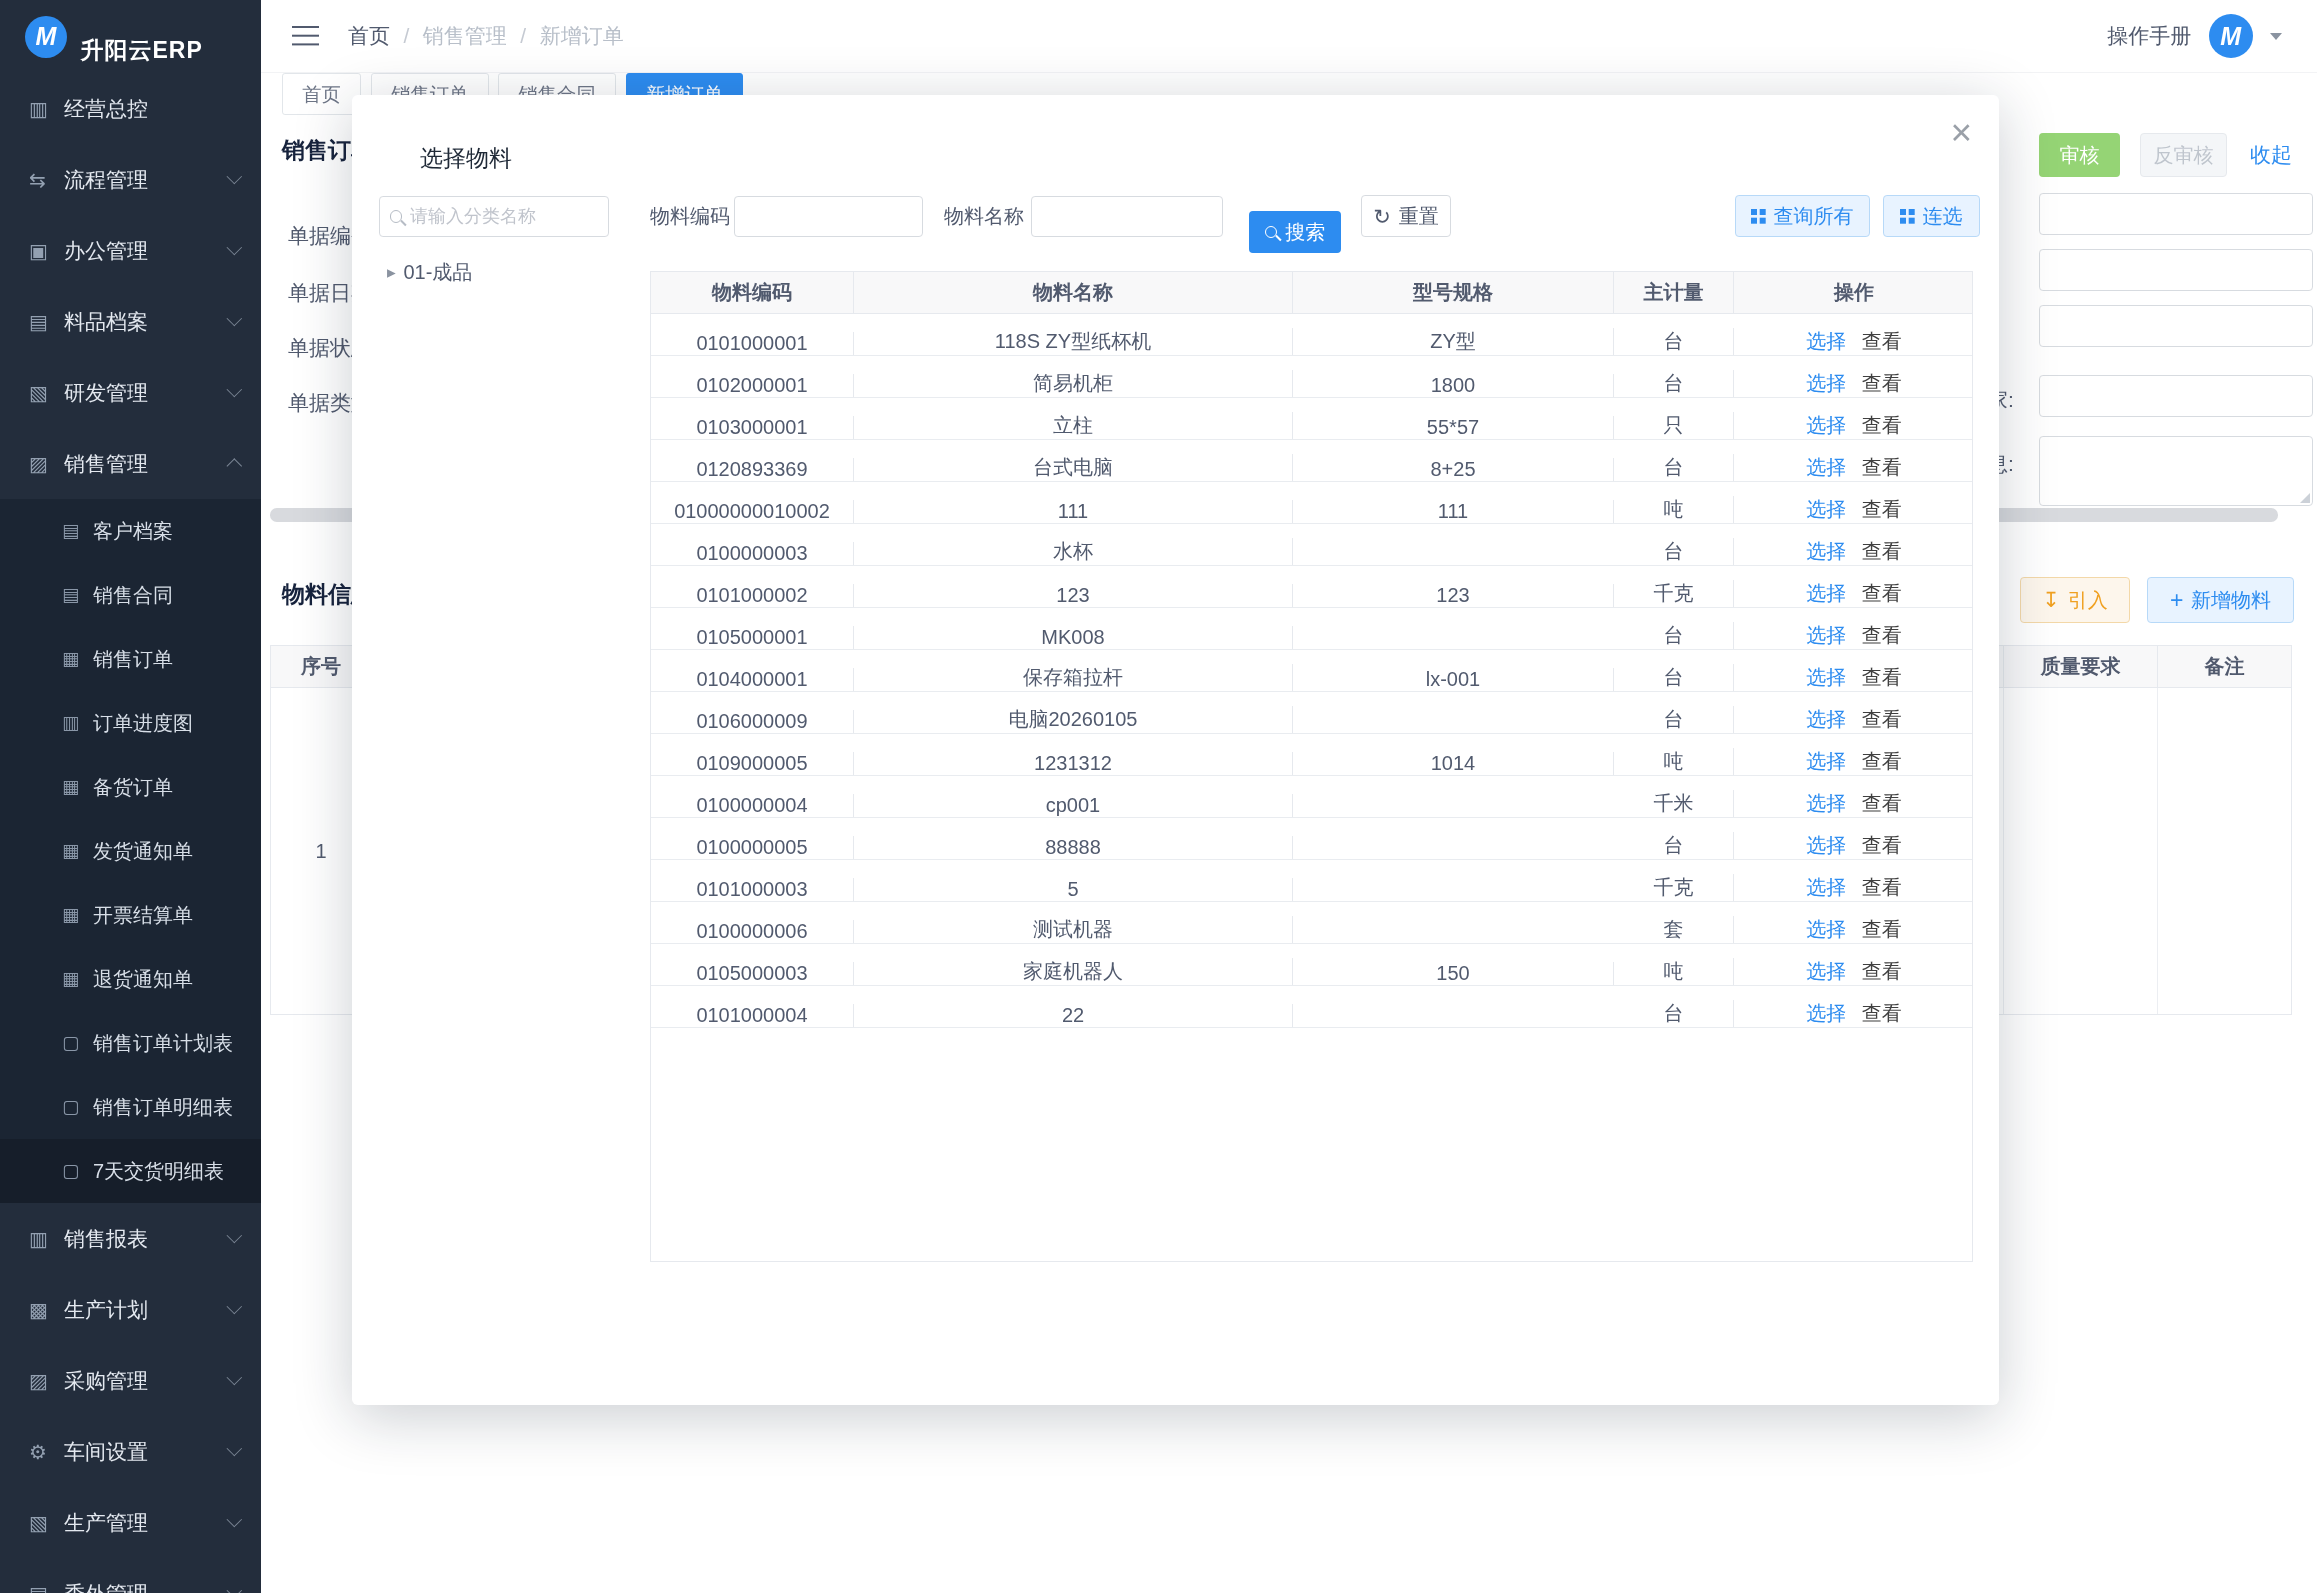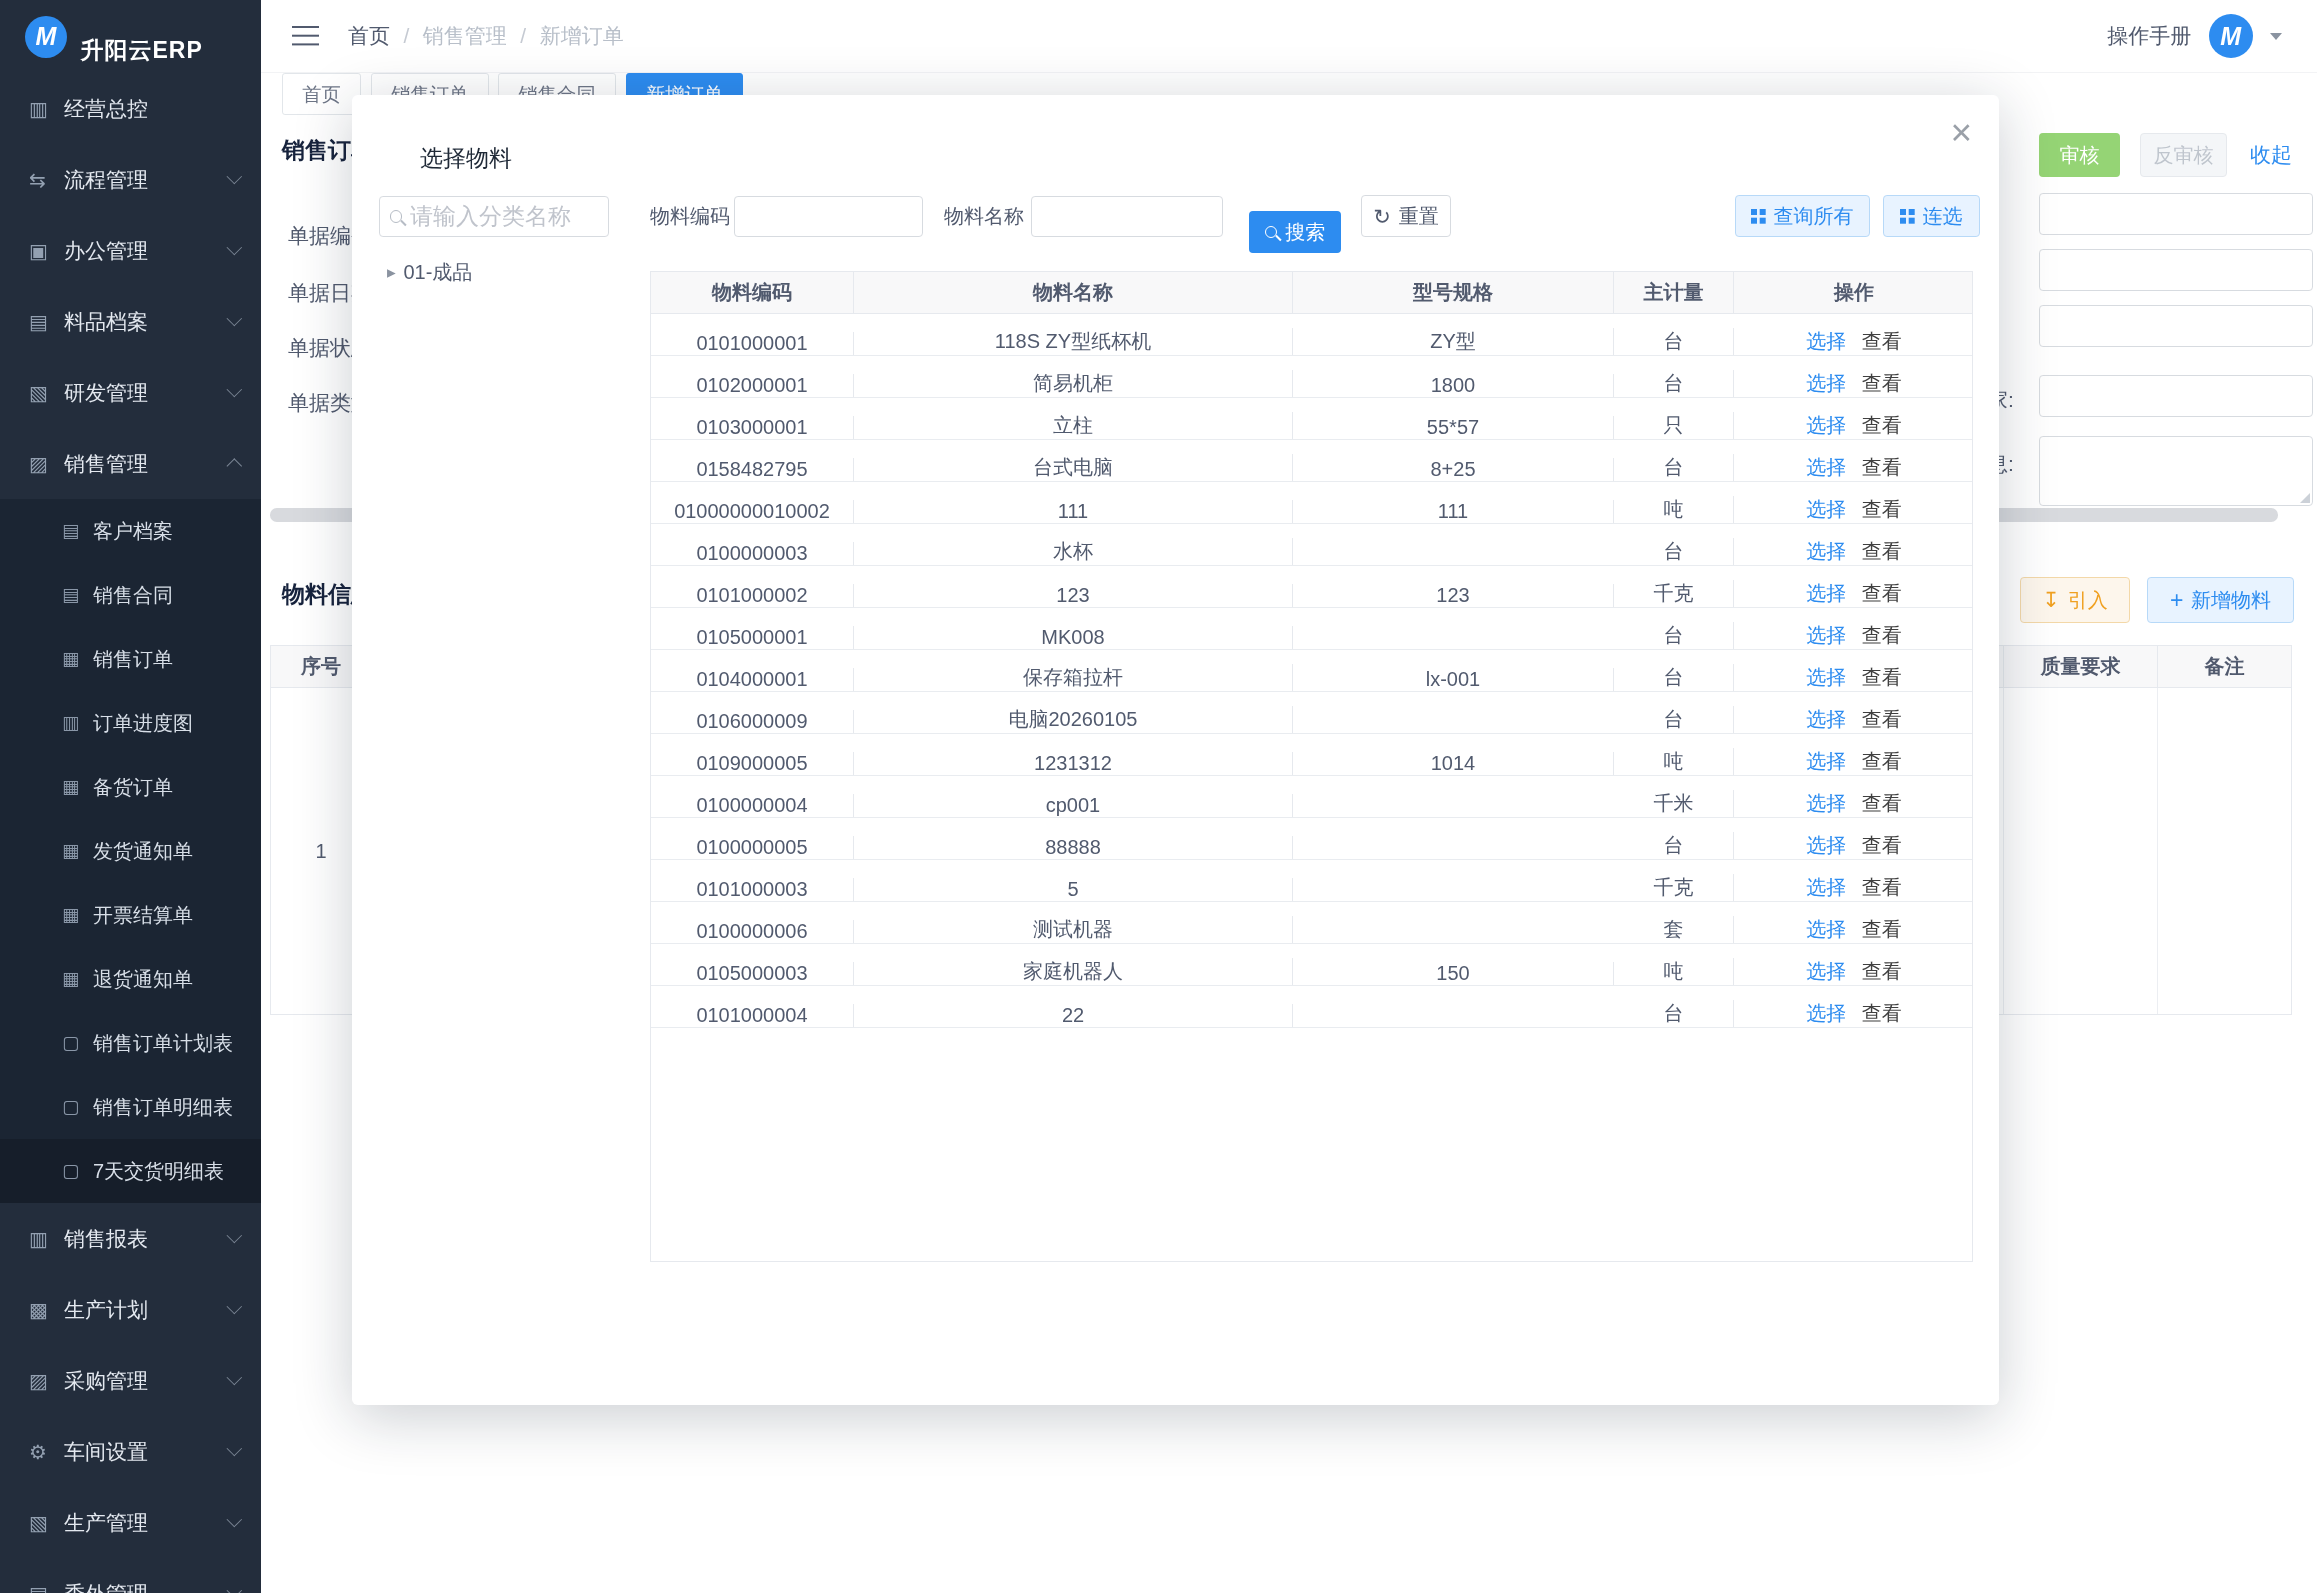--- a/index.html
+++ b/index.html
@@ -68,21 +68,21 @@
   .textarea-box { position:relative; border:1px solid #d7dbe0; border-radius:3.9px; background:#fff; width:274px; height:70px; }
   .resize-corner { position:absolute; right:1.9px; bottom:1.9px; width:0; height:0; border-left:10.6px solid transparent; border-bottom:10.6px solid #ccd1d8; }
 
   
   .modal { position:absolute; left:352px; top:95px; width:1647px; height:1310px; background:#fff; border-radius:5.8px; box-shadow:0 11.6px 58px rgba(20,30,50,0.22); z-index:20; }
   .modal-title { position:absolute; left:68px; top:48px; font-size:23px; color:#1f2937; font-weight:500; }
   .modal-close { position:absolute; right:27px; top:19.3px; font-size:37px; color:#9aa0a8; line-height:1; cursor:pointer; font-weight:300; }
   .m-input { position:absolute; height:41px; border:1px solid #d7dbe0; border-radius:3.9px; font-size:19.3px; padding:0 11.6px; color:#515a6e; background:#fff; }
   .m-input::placeholder { color:#c0c4cc; }
   .tree-search-wrap { position:absolute; left:27px; top:101px; width:230px; height:41px; border:1px solid #d7dbe0; border-radius:3.9px; display:flex; align-items:center; padding:0 9.7px; gap:7.7px; background:#fff; }
-  .tree-search-wrap input { border:none; outline:none; flex:1; font-size:23px; color:#515a6e; min-width:0; }
+  .tree-search-wrap input { border:none; outline:none; flex:1; font-size:18px; color:#515a6e; min-width:0; }
   .tree-search-wrap input::placeholder { color:#c0c4cc; }
   .mag { width:12.6px; height:12.6px; border:1.9px solid #b6bcc5; border-radius:50%; position:relative; flex:0 0 12.6px; }
   .mag::after { content:''; position:absolute; width:6.8px; height:1.9px; background:#b6bcc5; right:-5.8px; bottom:-1.9px; transform:rotate(45deg); }
   .mag.white, .mag.white::after { border-color:#fff; }
   .mag.white::after { background:#fff; }
   .m-label { position:absolute; top:101px; height:41px; line-height:41px; font-size:20px; color:#515a6e; }
   .btn-search { position:absolute; left:897px; top:116px; width:92px; height:42px; background:#2d8cf0; color:#fff; }
   .btn-reset { position:absolute; left:1009px; top:100px; width:90px; height:42px; background:#fff; border:1px solid #d7dbe0; color:#515a6e; }
   .refresh-glyph { font-size:21px; line-height:1; }
   .btn-lightblue { position:absolute; top:100px; height:42px; background:#e8f3ff; border:1px solid #b7d9f8; color:#2d8cf0; }
@@ -363,21 +363,21 @@
           <div class="mcell c-code">0103000001</div>
           <div class="mcell c-name">立柱</div>
           <div class="mcell c-spec">55*57</div>
           <div class="mcell c-unit">只</div>
           <div class="mcell c-act">
             <span class="lnk-select">选择</span>
             <span class="lnk-view">查看</span>
           </div>
         </div>
         <div class="mrow">
-          <div class="mcell c-code">0158482795</div>
+          <div class="mcell c-code">0120893369</div>
           <div class="mcell c-name">台式电脑</div>
           <div class="mcell c-spec">8+25</div>
           <div class="mcell c-unit">台</div>
           <div class="mcell c-act">
             <span class="lnk-select">选择</span>
             <span class="lnk-view">查看</span>
           </div>
         </div>
         <div class="mrow">
           <div class="mcell c-code">01000000010002</div>

